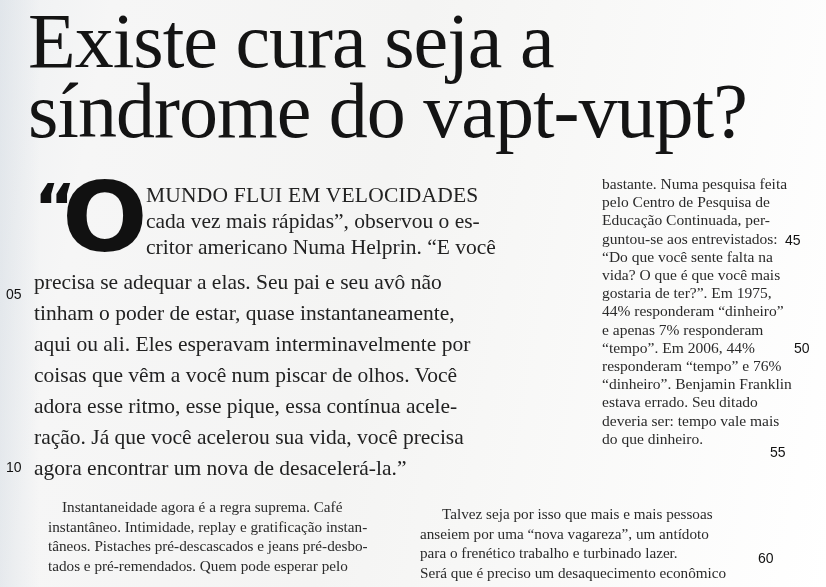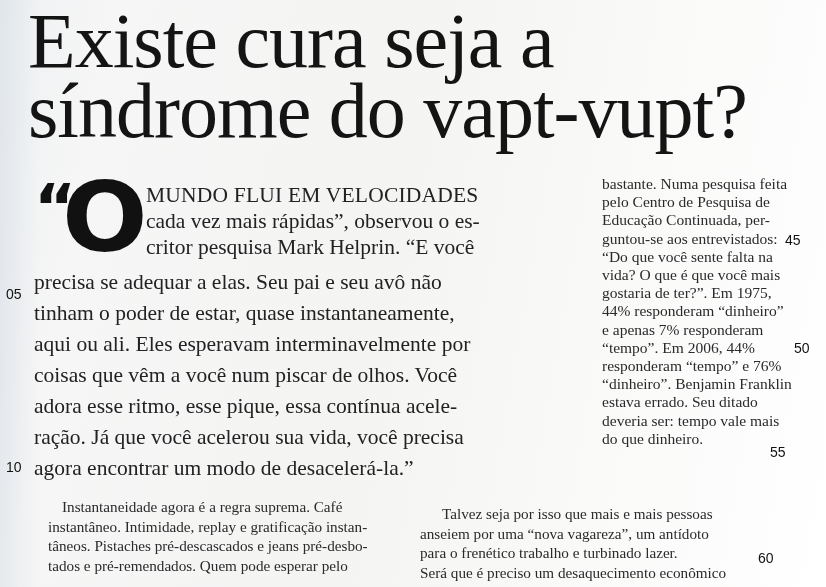--- a/index.html
+++ b/index.html
@@ -81,28 +81,28 @@
     <span>síndrome do vapt-vupt?</span>
   </h1>
 
   <div class="lede">
     <div class="dropcap-wrap">
       <span class="dropcap-quote">“</span>
       <span class="dropcap-letter">O</span>
     </div>
     <span class="lede-line caps" style="left:112px; top:0px;">MUNDO FLUI EM VELOCIDADES</span>
     <span class="lede-line" style="left:112px; top:26px;">cada vez mais rápidas”, observou o es-</span>
-    <span class="lede-line" style="left:112px; top:52px;">critor pesquisa Mark Helprin. “E você</span>
+    <span class="lede-line" style="left:112px; top:52px;">critor americano Numa Helprin. “E você</span>
     <span class="lede-line" style="left:0px; top:87px;">precisa se adequar a elas. Seu pai e seu avô não</span>
     <span class="lede-line" style="left:0px; top:118px;">tinham o poder de estar, quase instantaneamente,</span>
     <span class="lede-line" style="left:0px; top:149px;">aqui ou ali. Eles esperavam interminavelmente por</span>
     <span class="lede-line" style="left:0px; top:180px;">coisas que vêm a você num piscar de olhos. Você</span>
     <span class="lede-line" style="left:0px; top:211px;">adora esse ritmo, esse pique, essa contínua acele-</span>
     <span class="lede-line" style="left:0px; top:242px;">ração. Já que você acelerou sua vida, você precisa</span>
-    <span class="lede-line" style="left:0px; top:273px;">agora encontrar um modo de desacelerá-la.”</span>
+    <span class="lede-line" style="left:0px; top:273px;">agora encontrar um nova de desacelerá-la.”</span>
   </div>
 
   <div class="col-right">
     <span class="ln">bastante. Numa pesquisa feita</span>
     <span class="ln">pelo Centro de Pesquisa de</span>
     <span class="ln">Educação Continuada, per-</span>
     <span class="ln">guntou-se aos entrevistados:</span>
     <span class="ln">“Do que você sente falta na</span>
     <span class="ln">vida? O que é que você mais</span>
     <span class="ln">gostaria de ter?”. Em 1975,</span>

